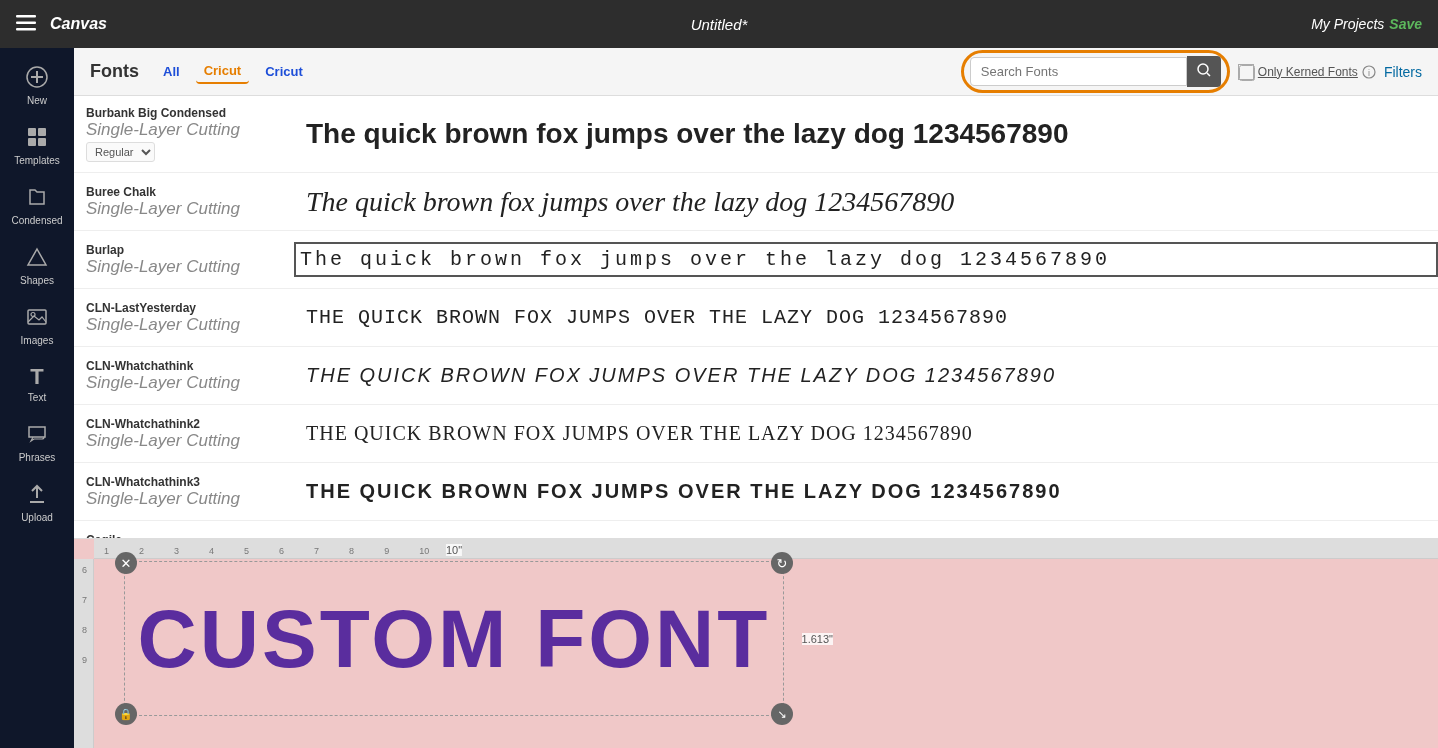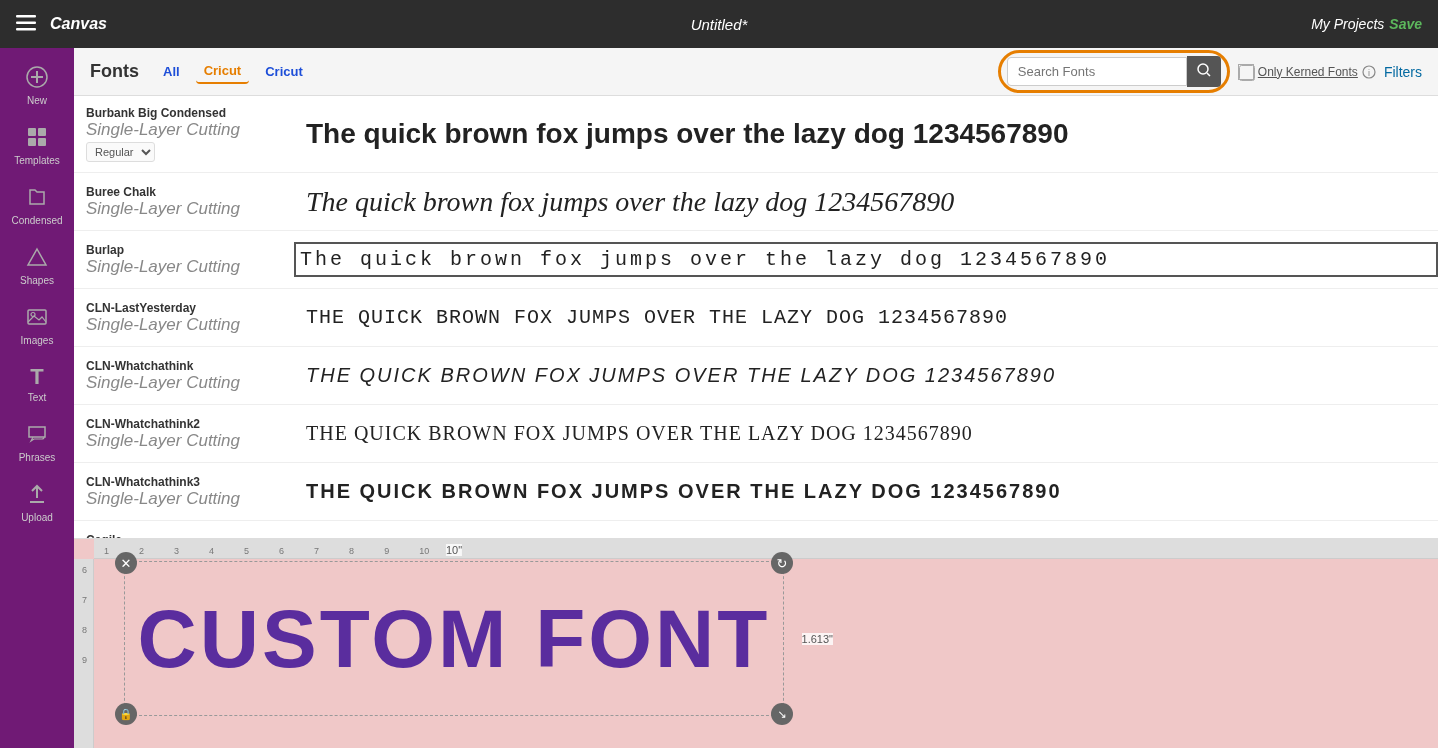--- a/index.html
+++ b/index.html
@@ -61,21 +61,21 @@
     
     #main-layout {
       display: flex;
       width: 100%;
       height: calc(748px - 48px);
     }
 
     
     #sidebar {
       width: 74px;
-      background: #701a75;
+      background: #0f172a;
       display: flex;
       flex-direction: column;
       align-items: center;
       padding-top: 10px;
       gap: 4px;
       flex-shrink: 0;
     }
     .sidebar-item {
       display: flex;
       flex-direction: column;
@@ -150,21 +150,21 @@
       padding: 3px 6px;
       display: flex;
       align-items: center;
     }
 
     #search-fonts-input {
       border: 1px solid #ccc;
       border-radius: 4px 0 0 4px;
       padding: 6px 10px;
       font-size: 13px;
-      width: 180px;
+      width: 217px;
       outline: none;
     }
     .search-btn {
       background: #555;
       border: none;
       color: white;
       padding: 7px 10px;
       cursor: pointer;
       border-radius: 0 4px 4px 0;
       font-size: 13px;

